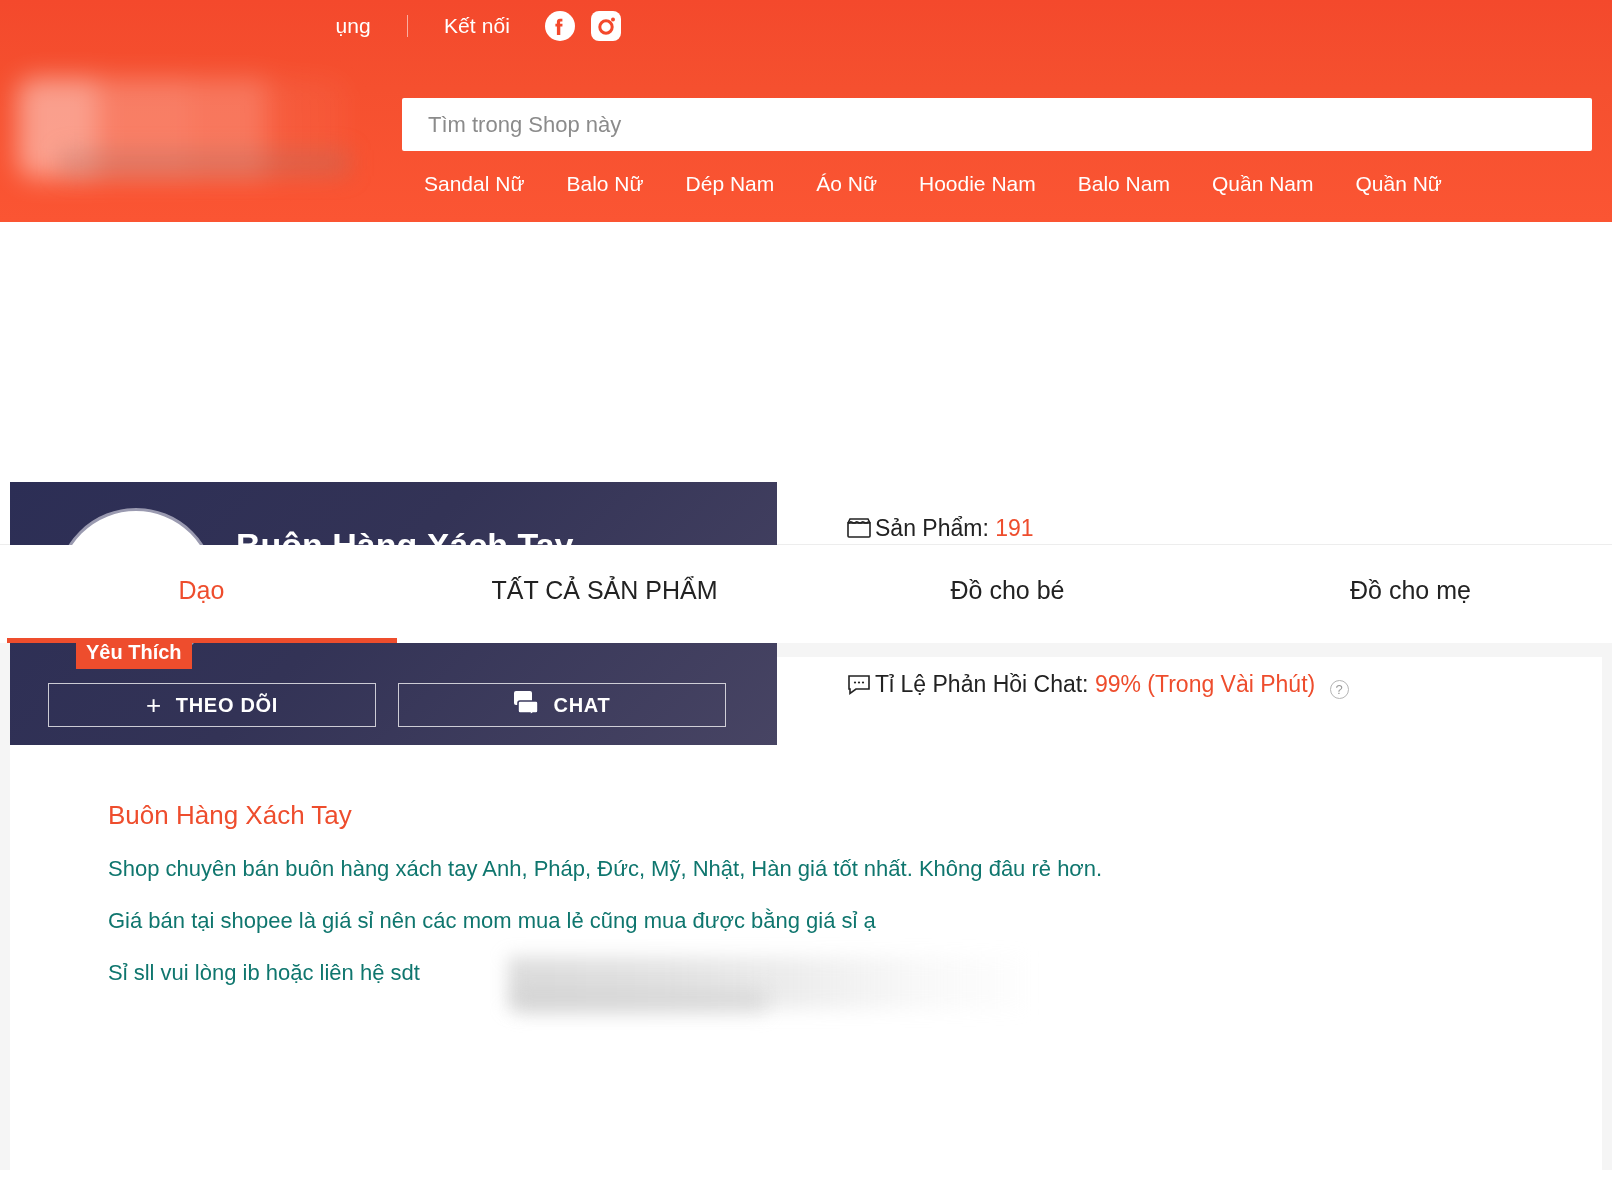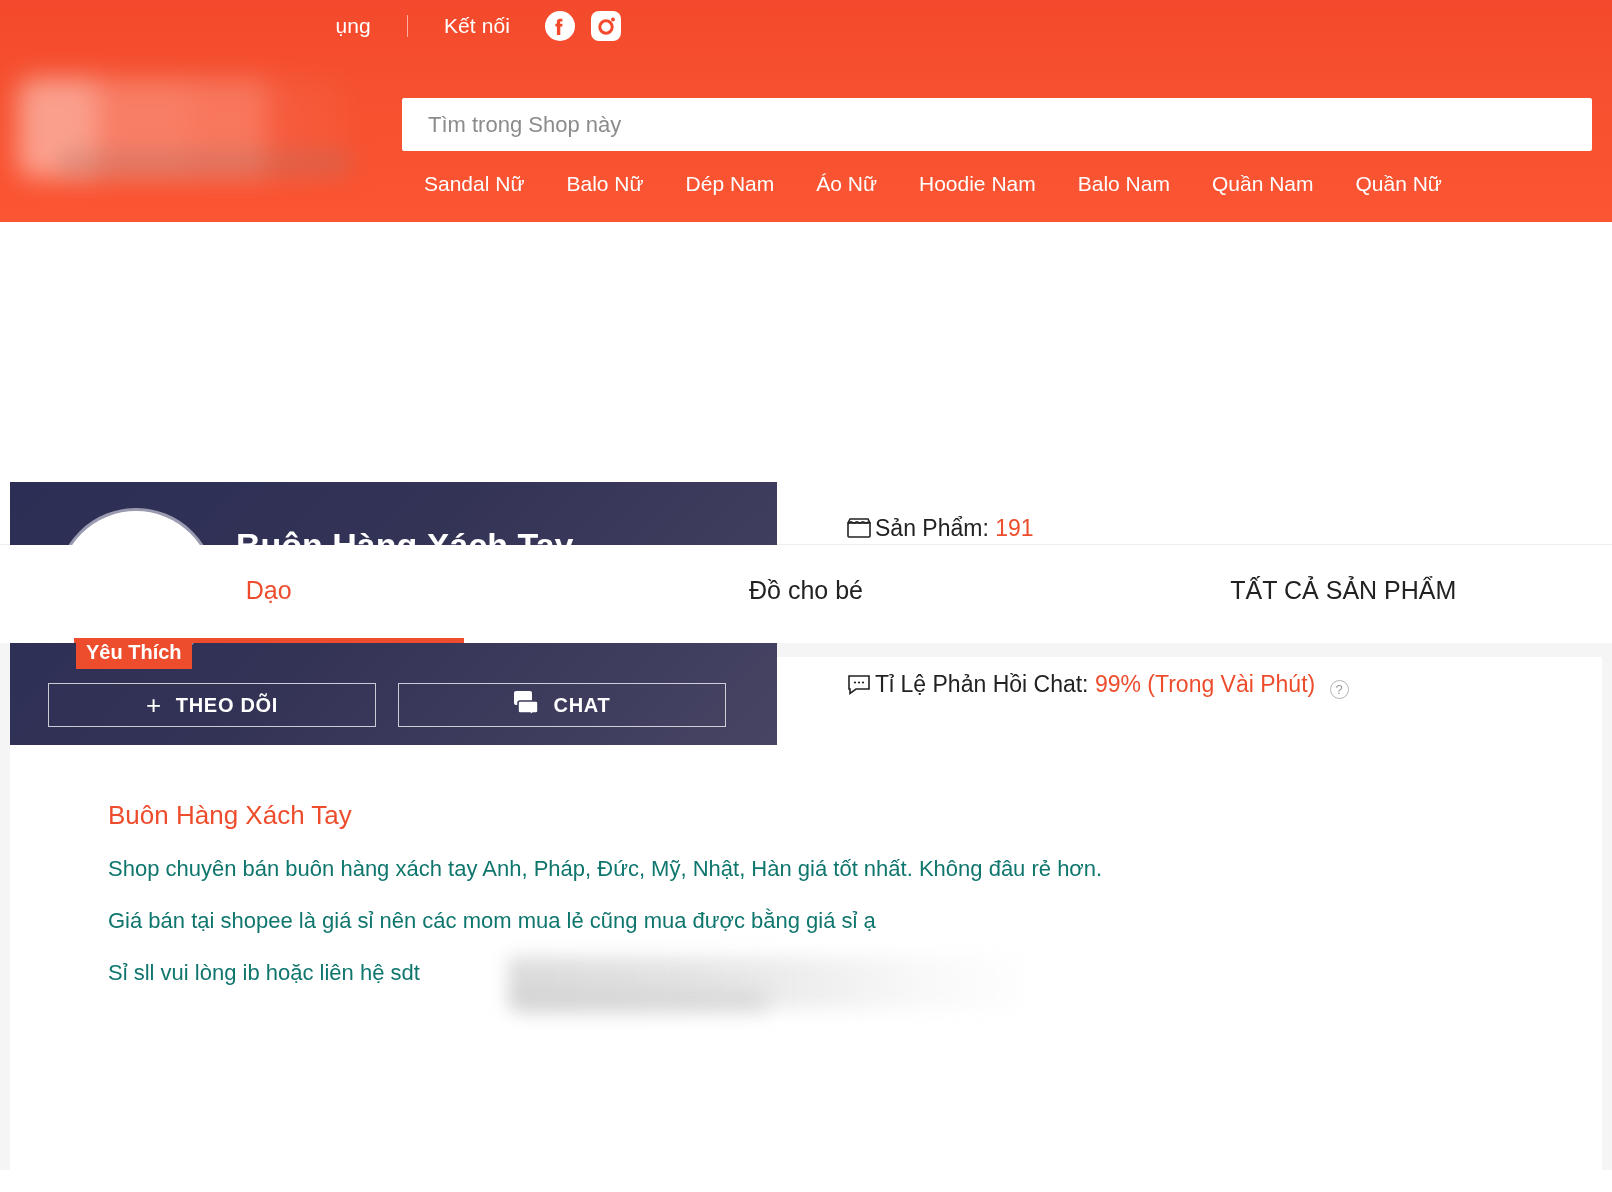--- a/index.html
+++ b/index.html
@@ -433,22 +433,23 @@
           <span class="stat-val">99% (Trong Vài Phút)</span>
           <span class="help-ic">?</span>
         </span>
       </div>
 
     </div>
   </div>
 
   <div class="tabs">
     <div class="tab active">Dạo</div>
+    <div class="tab">TẤT CẢ SẢN PHẨM</div>
     <div class="tab">Đồ cho bé</div>
-    <div class="tab">TẤT CẢ SẢN PHẨM</div>
+    <div class="tab">Đồ cho mẹ</div>
   </div>
 
   <div class="content-bg">
     <div class="panel">
       <div class="panel-title">THÔNG TIN SHOP</div>
 
       <div class="desc">
         <div class="desc-name">Buôn Hàng Xách Tay</div>
         <div class="desc-line">Shop chuyên bán buôn hàng xách tay Anh, Pháp, Đức, Mỹ, Nhật, Hàn giá tốt nhất. Không đâu rẻ hơn.</div>
         <div class="desc-line">Giá bán tại shopee là giá sỉ nên các mom mua lẻ cũng mua được bằng giá sỉ ạ</div>

